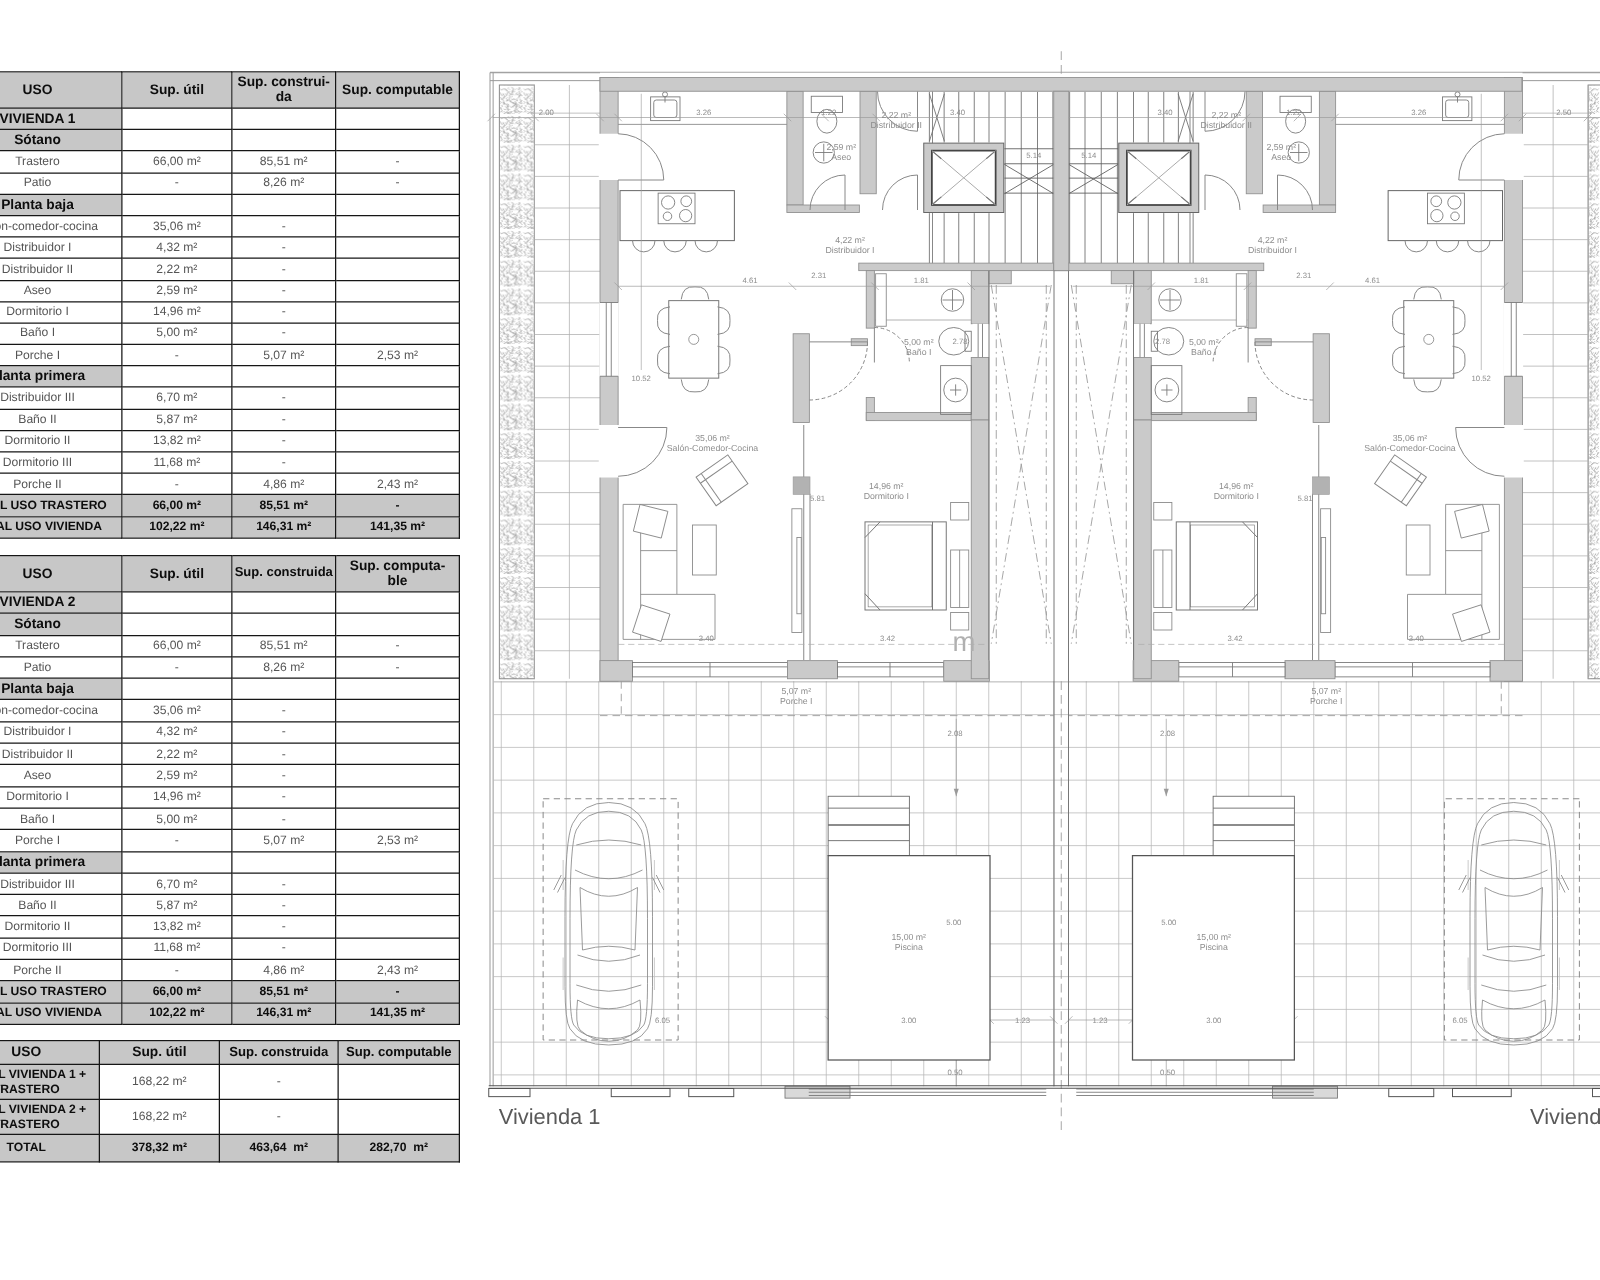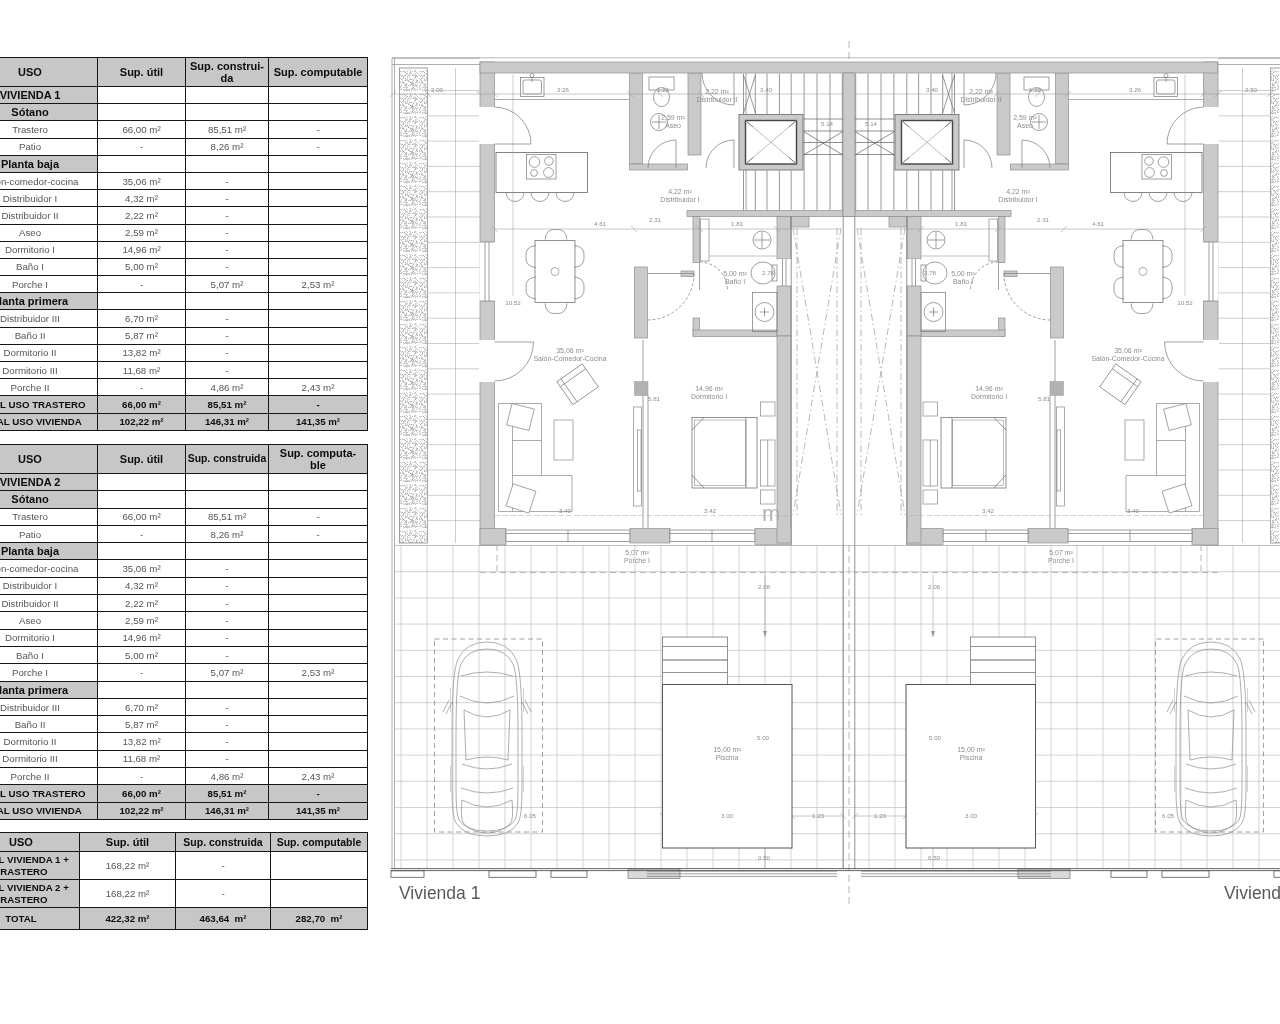--- a/index.html
+++ b/index.html
@@ -305,21 +305,21 @@
         <td></td>
       </tr>
 <tr style="height:28px">
         <td class="g t" style="line-height:12px">TOTAL VIVIENDA 2 +<br>TRASTERO</td>
         <td class="b">168,22 m²</td>
         <td class="b">-</td>
         <td></td>
       </tr>
 <tr style="height:22px">
         <td class="g t">TOTAL</td>
-        <td class="g t">422,32 m²</td>
+        <td class="g t">378,32 m²</td>
         <td class="g t">463,64&nbsp;&nbsp;m²</td>
         <td class="g t">282,70&nbsp;&nbsp;m²</td>
       </tr>
 </tbody>
   </table>
 
 <svg style="position:absolute;left:0;top:0" width="1280" height="1024" viewBox="0 0 1280 1024">
 <defs>
 <pattern id="veg" width="19" height="23" patternUnits="userSpaceOnUse">
 <path d="M2,3 q3,-2 5,1 t4,3 M1,9 q4,2 3,6 M9,8 q-2,4 2,5 t3,4 M12,2 q-3,3 0,5 M5,14 q3,1 2,5 M13,12 l2,4 M3,6 l2,2 M10,17 l3,-2 M16,4 q2,3 -1,6 M15,16 q-3,2 -1,5 M6,20 l3,2 M1,17 l2,3 M17,10 l1,3 M7,5 l-1,3 M11,13 l2,2 M4,22 q2,-2 4,0 M14,21 l3,-1 M18,18 l-2,-2 M8,11 l-2,1 M13,7 l2,-2 M3,13 l2,1 M10,1 l2,1 M17,1 l-1,2 M1,5 l1,2 M6,17 l2,-1 M12,19 l1,2 M16,13 l2,1 M2,20 l1,1 M9,22 l1,-2 M18,7 l-2,1 M5,8 l-1,2 M14,10 l1,2 M7,14 l1,2 M11,5 l1,-2 M15,2 l1,1 M3,16 l-1,1 M19,15 l-1,2 M8,19 l-1,1 M13,16 l1,1 M17,21 l1,-1 M5,2 l1,1 M10,10 l1,1 M1,12 l1,1 M16,8 l1,1 M12,22 l1,-1 M6,12 l1,-1 M2,7 l1,1 M18,3 l-1,1 M9,16 l1,1 M14,14 l-1,1 M4,18 l1,1 M11,8 l-1,1 M7,22 l1,-1 M15,19 l1,1 M3,10 l1,-1 M19,11 l-1,1 M8,7 l1,1 M13,4 l-1,1 M17,16 l-1,-1 M5,21 l-1,-1 M10,13 l-1,-1 M2,15 l1,1 M16,22 l1,-1 M12,10 l1,1 M6,4 l1,-1 M1,21 l1,-1 M18,13 l1,1 M9,19 l-1,-1 M14,6 l1,1 M7,9 l-1,1 M11,16 l1,1 M15,11 l-1,1 M4,6 l-1,1 M19,19 l-1,-1 M8,2 l1,1 M13,20 l1,-1 M17,6 l1,1 M5,16 l1,1 M10,21 l1,-1 M2,11 l1,-1 M16,17 l-1,1 M12,13 l-1,1 M6,7 l-1,-1 M1,2 l1,1 M18,21 l1,-1 M9,12 l1,-1 M14,2 l-1,1 M7,18 l1,1 M11,22 l-1,-1 M15,7 l1,-1 M4,13 l1,1 M19,4 l-1,1 M8,15 l-1,-1 M13,11 l-1,-1 M17,13 l1,-1 M5,19 l1,-1 M10,6 l-1,1 M2,18 l-1,-1 M16,1 l1,1 M12,16 l1,-1 M6,10 l1,1 M1,14 l1,-1 M18,16 l-1,1 M9,4 l-1,1 M14,18 l1,1 M7,2 l1,-1 M11,11 l1,-1 M15,14 l1,1 M4,9 l1,-1 M19,8 l-1,-1 M8,21 l1,-1 M13,14 l1,-1" fill="none" stroke="#8f8f8f" stroke-width="0.5"></path>

